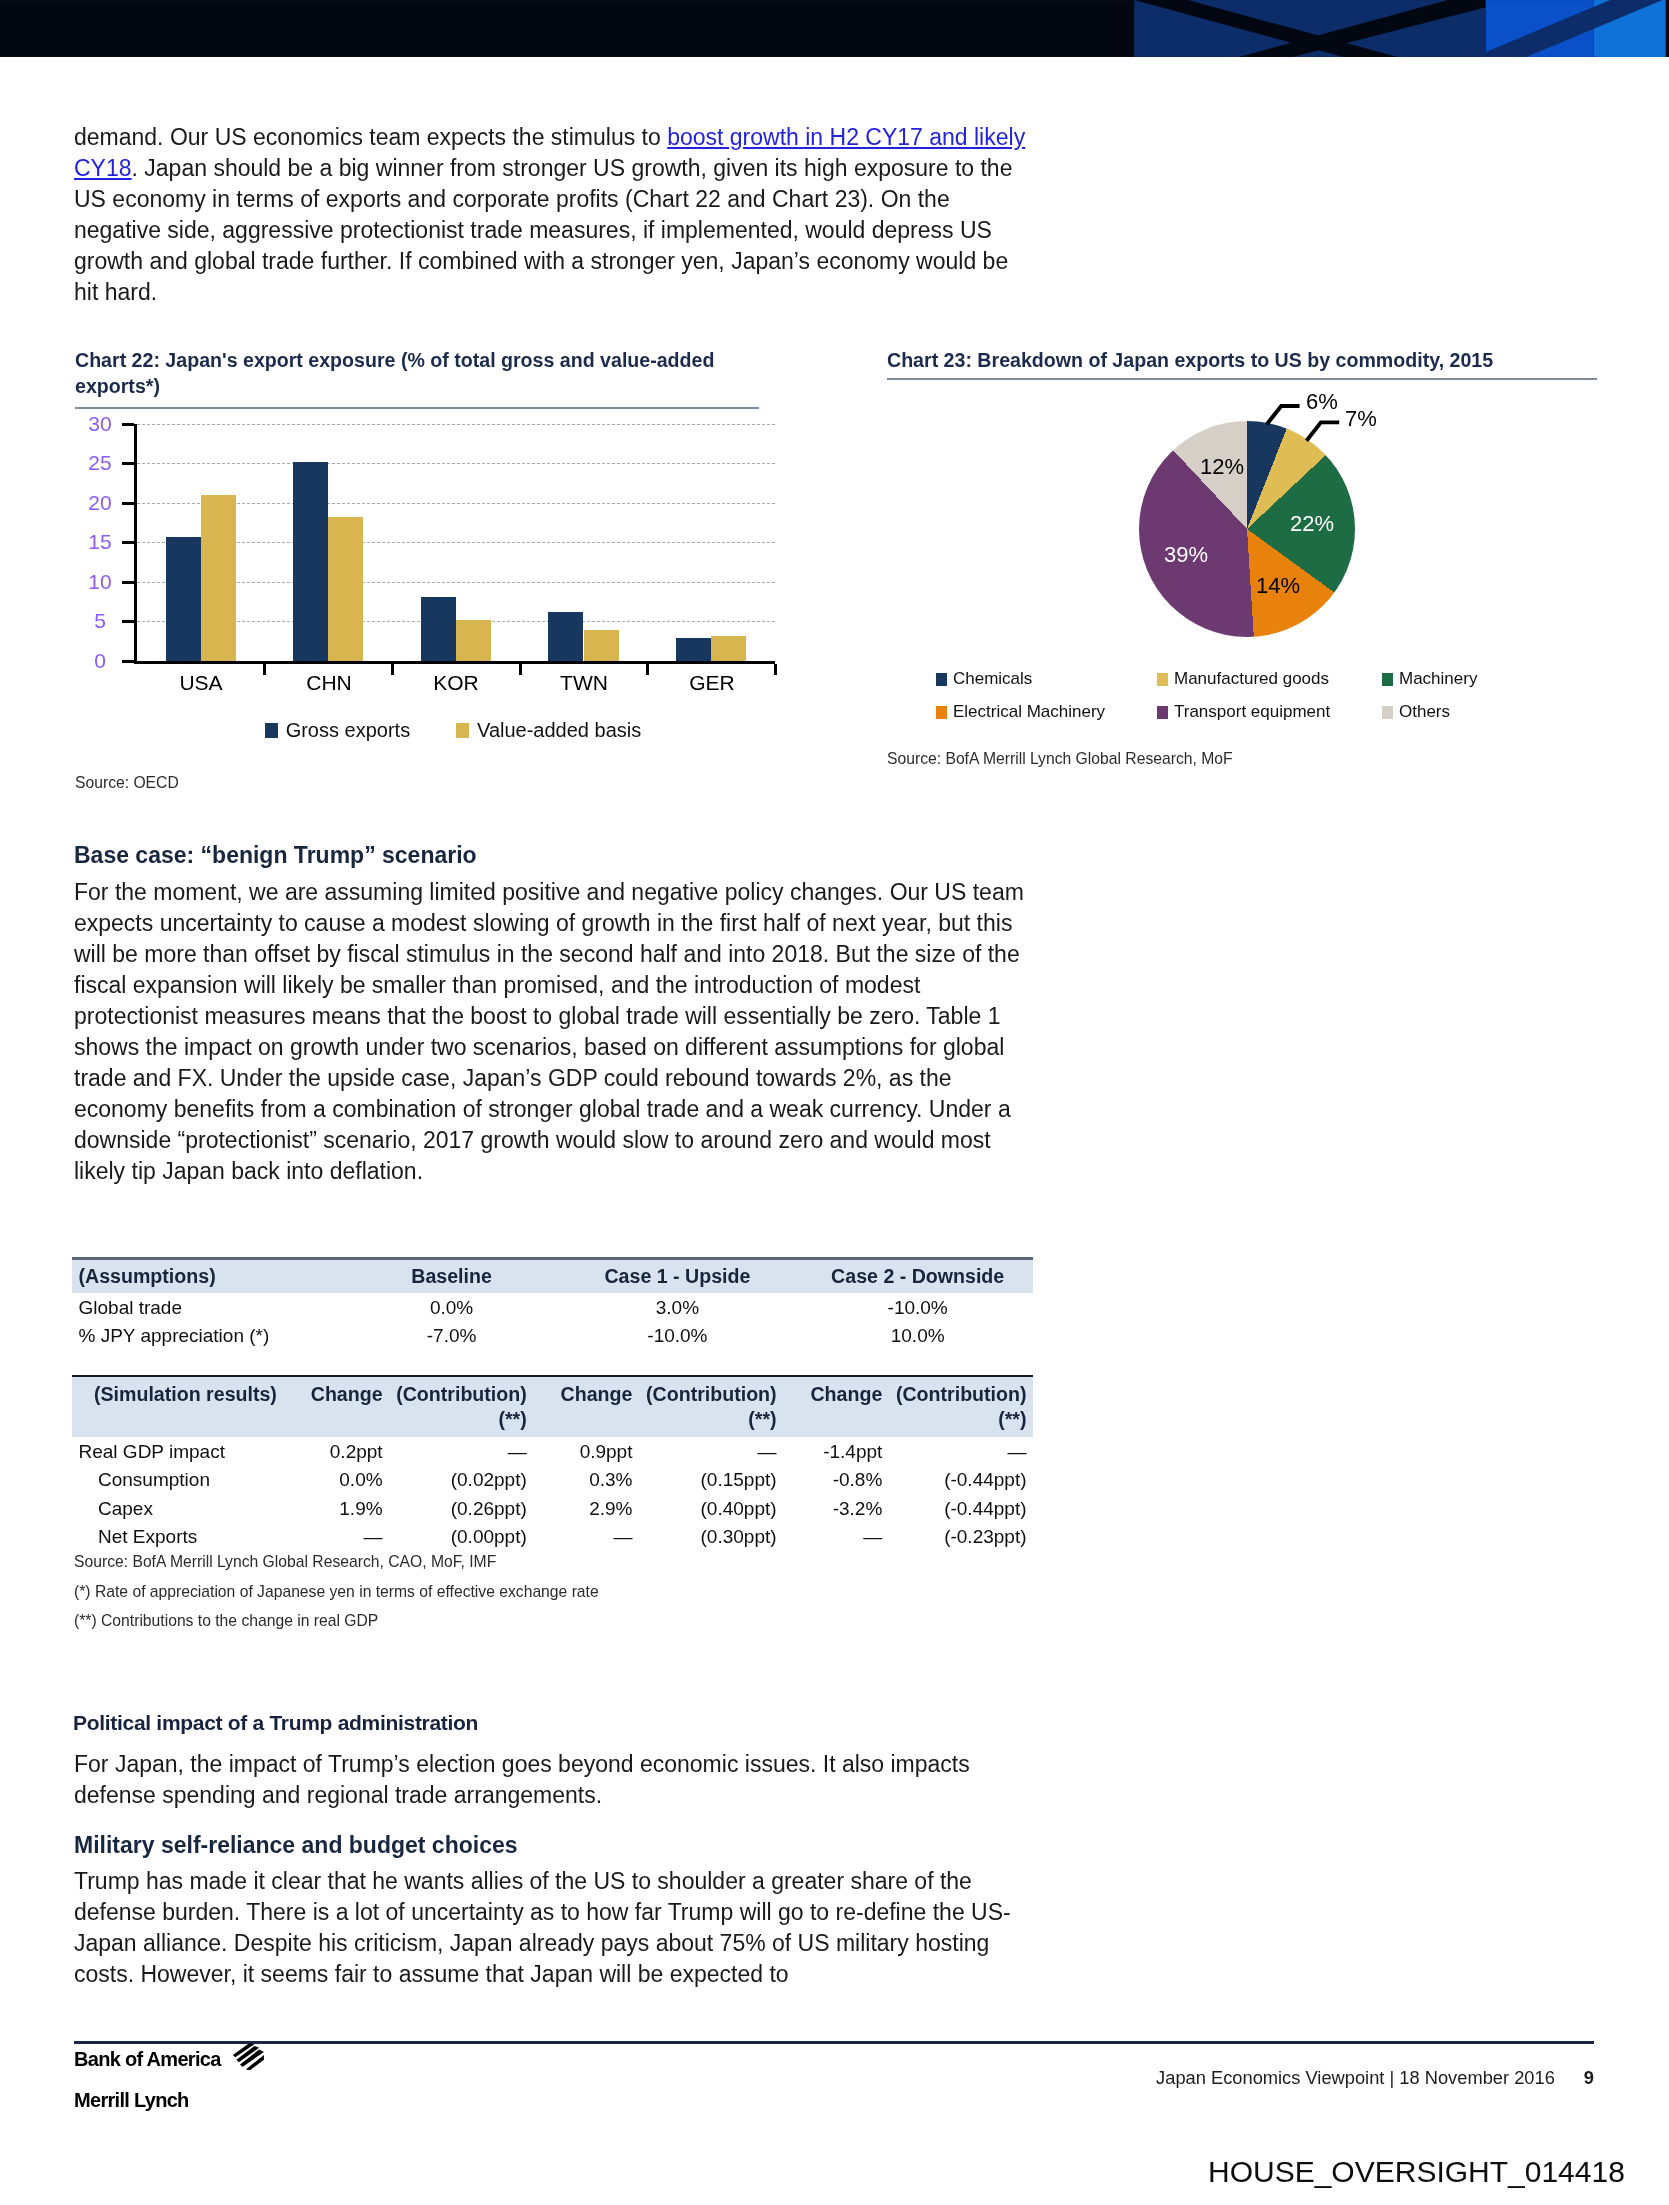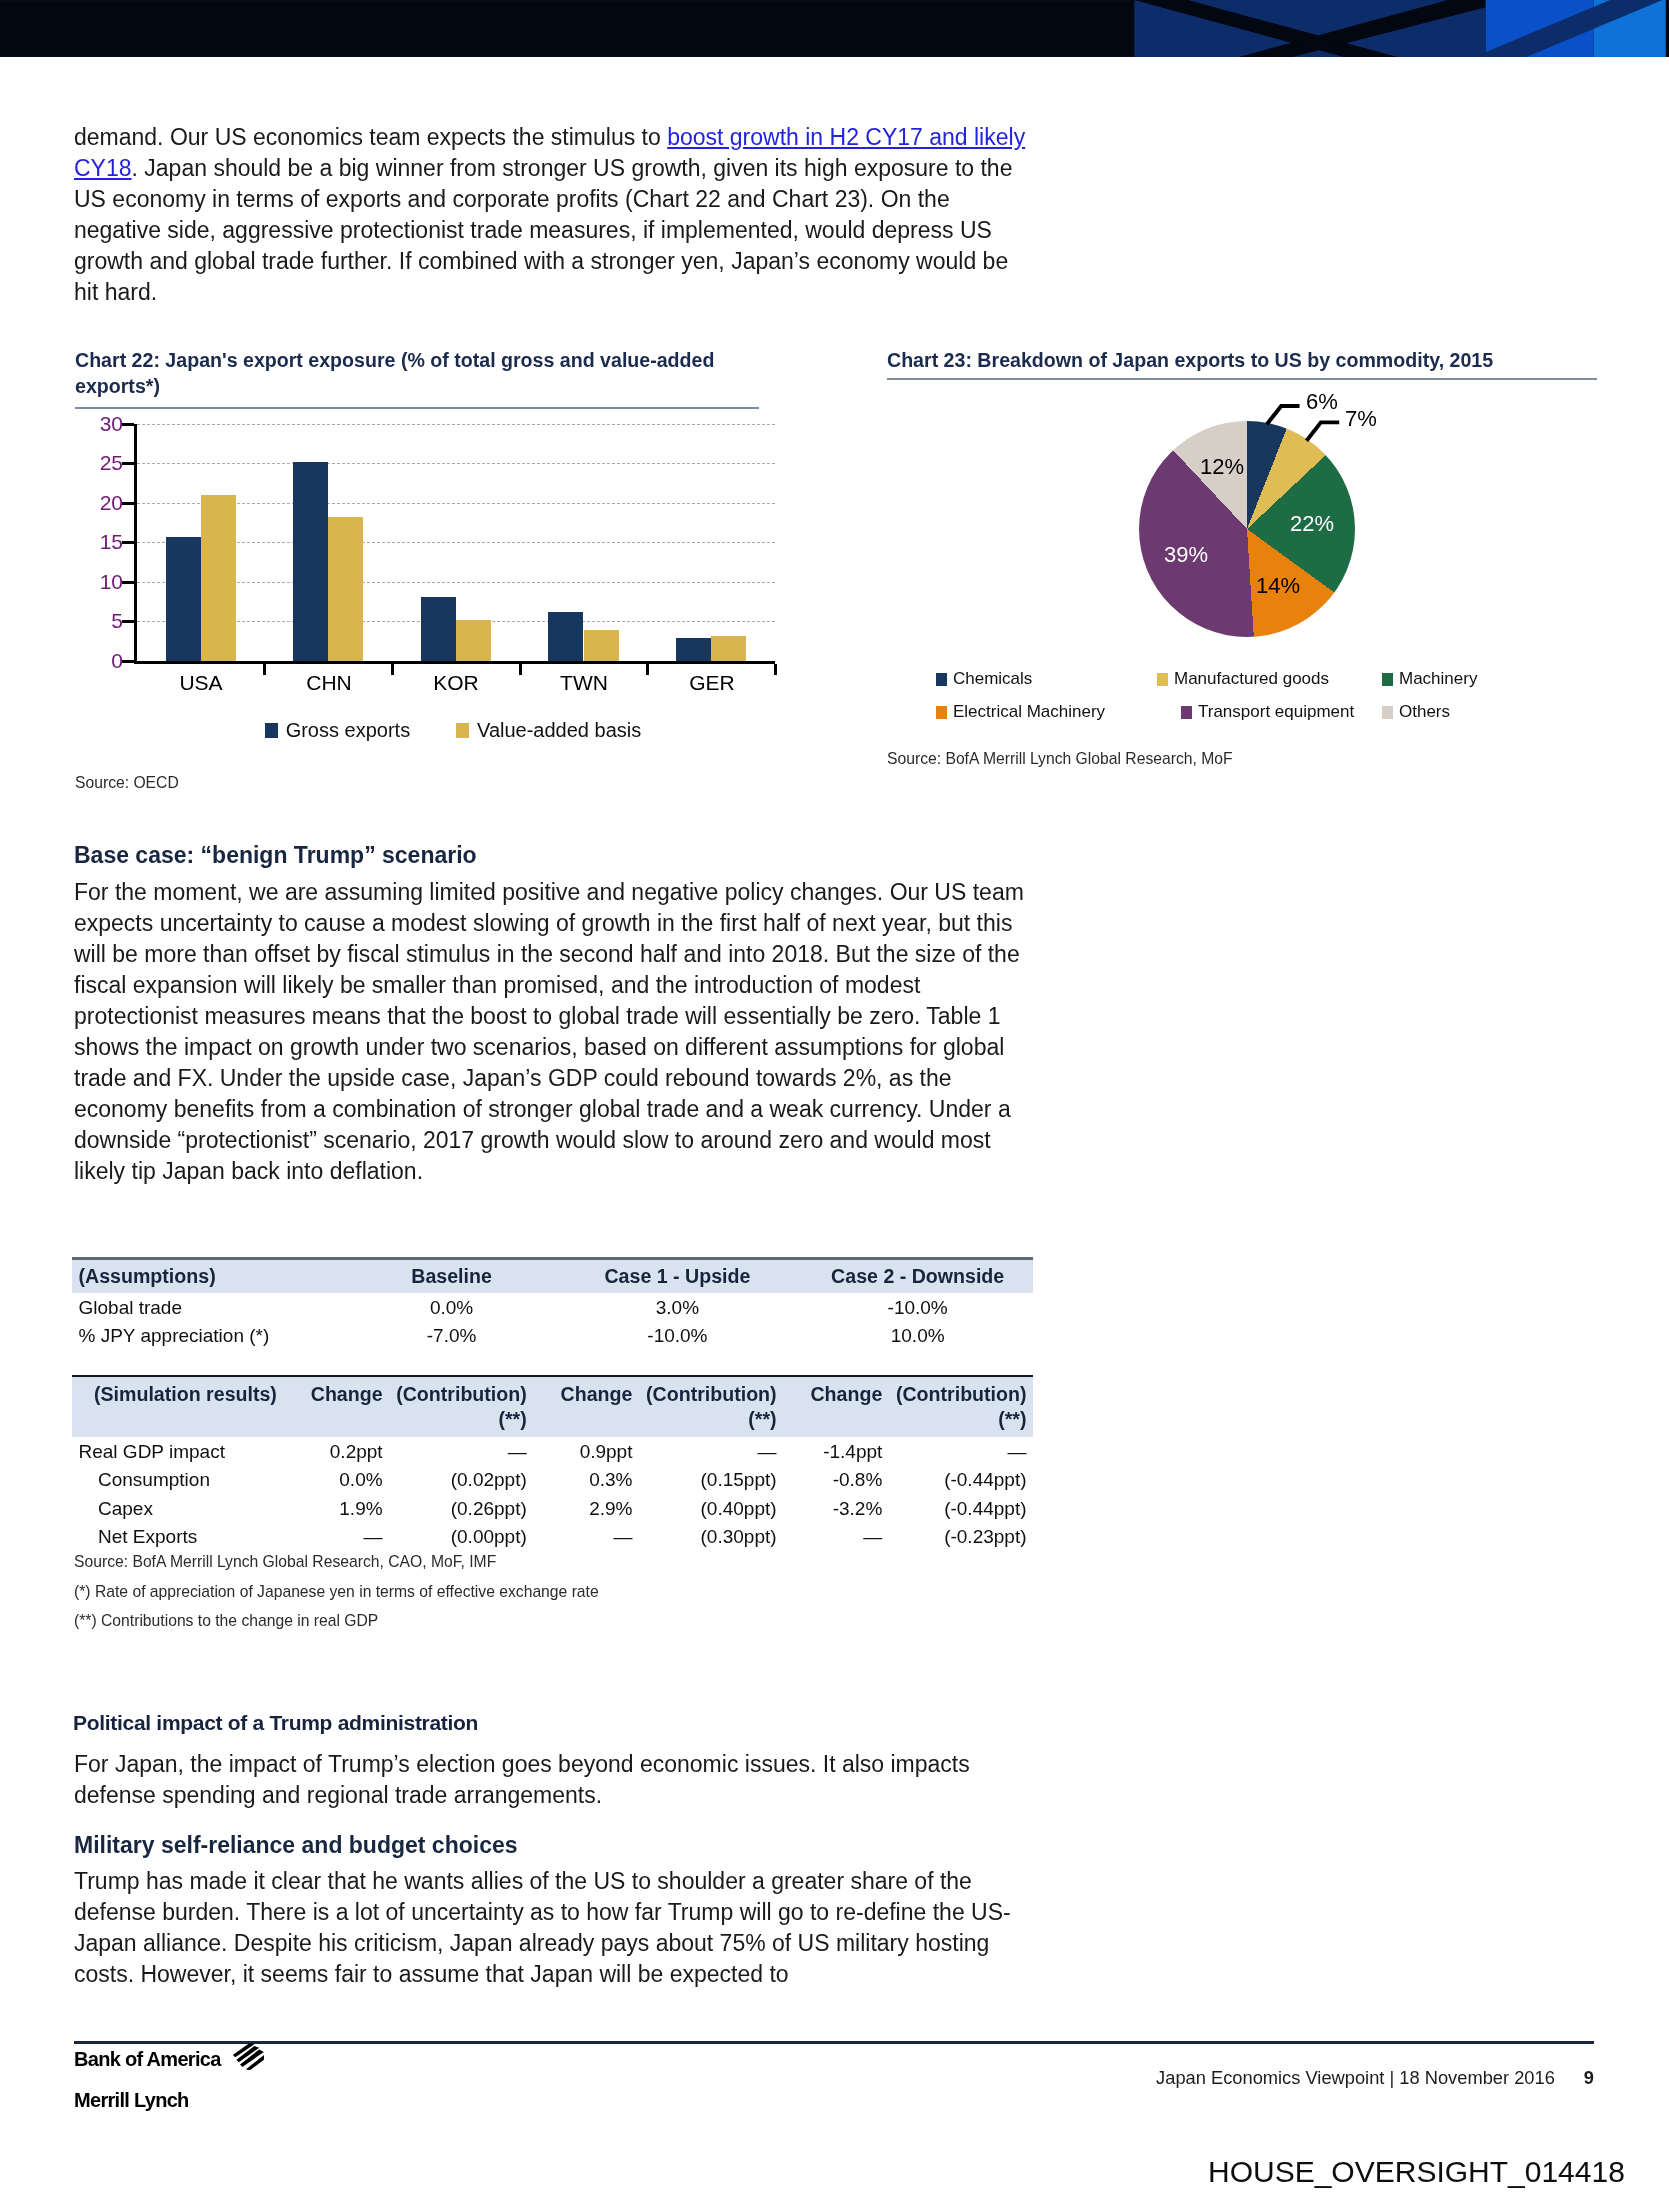--- a/index.html
+++ b/index.html
@@ -15,21 +15,21 @@
   .h1{font-size:21px;font-weight:bold;color:#17233C;letter-spacing:-0.3px;margin-top:14px;}
   .chart-title{font-size:19.6px;font-weight:bold;color:#1B2B4D;line-height:26px;}
   .rule{background:#7E8B98;height:2px;}
   .source-text{font-size:15.7px;color:#2b2b2b;}
   .footnote{font-size:15.7px;color:#2b2b2b;}
   
   #bar-plot{left:134px;top:424px;width:638px;height:237px;
             border-left:3.3px solid #000;border-bottom:3.3px solid #000;}
   .gridline{position:absolute;left:0;width:100%;height:0;border-top:1.3px dashed #A7ABB0;}
   .bar{position:absolute;bottom:0;}
-  .ylab{position:absolute;left:-60px;width:46px;text-align:right;font-size:21px;color:#701a75;}
+  .ylab{position:absolute;left:-60px;width:46px;text-align:center;font-size:21px;color:#8b5cf6;}
   .ytick{position:absolute;left:-15px;width:11.8px;height:3.3px;background:#000;}
   .xtick{position:absolute;bottom:-13.7px;width:2.6px;height:10.5px;background:#000;}
   .xlab{position:absolute;text-align:center;font-size:21px;color:#000;}
   #bar-legend{left:134px;top:719px;width:638px;display:flex;justify-content:center;gap:46px;}
   .legend-item{display:flex;align-items:center;gap:7.9px;font-size:20px;color:#111;}
   .sw{display:inline-block;width:13px;height:15.7px;}
   
   #pie-wrap{left:1106px;top:376px;width:367px;height:281px;}
   #pie{position:absolute;left:33px;top:45px;width:216px;height:216px;border-radius:50%;}
   #pie-leaders{position:absolute;left:0;top:0;width:367px;height:281px;}
@@ -163,21 +163,21 @@
       <div class="pie-legend-item" style="left: 446px;">
         <span class="psw" style="background: rgb(30, 108, 68);"></span>
         <span>Machinery</span>
       </div>
     </div>
   <div class="abs pie-legend-row" style="top:702px;" id="pie-legend-row2">
       <div class="pie-legend-item" style="left: 0px;">
         <span class="psw" style="background: rgb(232, 130, 13);"></span>
         <span>Electrical Machinery</span>
       </div>
-      <div class="pie-legend-item" style="left: 221px; margin-left: 24px;">
+      <div class="pie-legend-item" style="left: 221px;">
         <span class="psw" style="background: rgb(108, 58, 112);"></span>
         <span>Transport equipment</span>
       </div>
       <div class="pie-legend-item" style="left: 446px;">
         <span class="psw" style="background: rgb(213, 207, 199);"></span>
         <span>Others</span>
       </div>
     </div>
   <div class="abs source-text" style="left:887px;top:750px;">Source: BofA Merrill Lynch Global Research, MoF</div>
 

